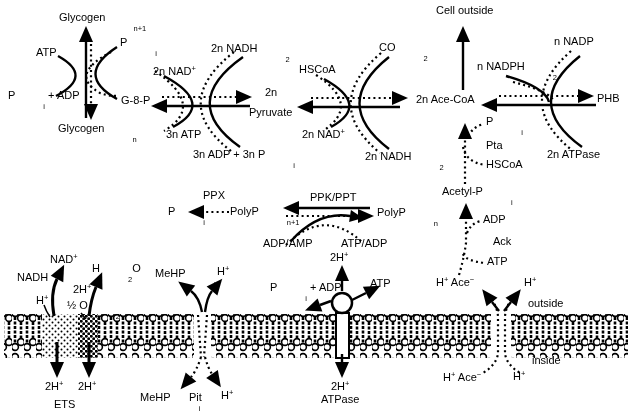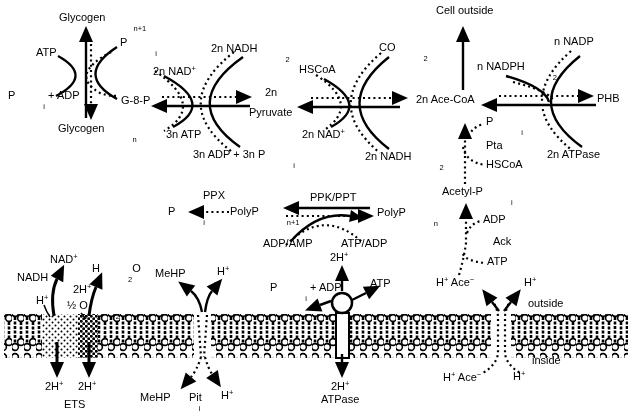--- a/index.html
+++ b/index.html
@@ -191,21 +191,21 @@
 <div class="lb" style="left:341px;top:237px">ATP/ADP</div>
 
 <div class="lb" style="left:50px;top:253px"><span>NAD</span><sup>+</sup></div>
 <div class="lb" style="left:92px;top:262px"><span>H</span><sub>2</sub><span>O</span></div>
 <div class="lb" style="left:17px;top:271px">NADH</div>
 <div class="lb" style="left:36px;top:294px"><span>H</span><sup>+</sup></div>
 <div class="lb" style="left:73px;top:283px"><span>2H</span><sup>+</sup></div>
 <div class="lb" style="left:67px;top:299px"><span>½ O</span><sub>2</sub></div>
 <div class="lb" style="left:45px;top:380px"><span>2H</span><sup>+</sup></div>
 <div class="lb" style="left:78px;top:380px"><span>2H</span><sup>+</sup></div>
-<div class="lb" style="left:64px;top:398px">ETS</div>
+<div class="lb" style="left:54px;top:398px">ETS</div>
 
 <div class="lb" style="left:155px;top:267px"><span>MeHP</span><sub>i</sub></div>
 <div class="lb" style="left:217px;top:265px"><span>H</span><sup>+</sup></div>
 <div class="lb" style="left:140px;top:391px"><span>MeHP</span><sub>i</sub></div>
 <div class="lb" style="left:189px;top:391px">Pit</div>
 <div class="lb" style="left:221px;top:389px"><span>H</span><sup>+</sup></div>
 
 <div class="lb" style="left:330px;top:251px"><span>2H</span><sup>+</sup></div>
 <div class="lb" style="left:270px;top:281px"><span>P</span><sub>i</sub><span> + ADP</span></div>
 <div class="lb" style="left:370px;top:277px">ATP</div>

